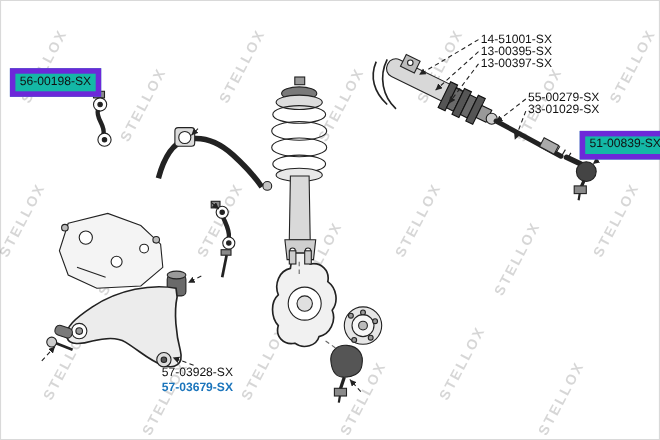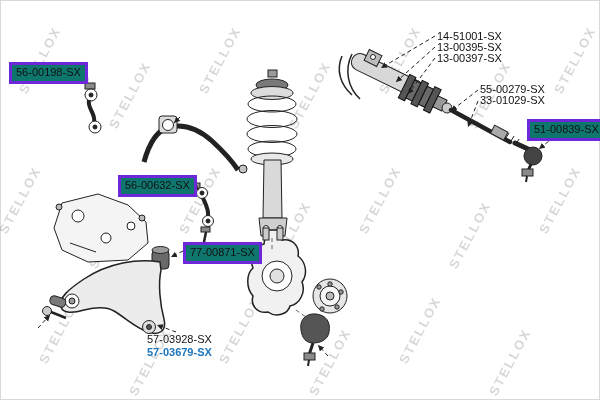--- a/index.html
+++ b/index.html
@@ -13,21 +13,21 @@
     position:absolute;transform:translate(-50%,-50%) rotate(-62deg);
     font-size:13px;font-weight:bold;letter-spacing:2px;color:rgba(0,0,0,0.16);
     white-space:nowrap;user-select:none;
   }
   svg.diagram{position:absolute;inset:0;z-index:2;}
   .labels{position:absolute;inset:0;z-index:3;}
   .plabel{
     position:absolute;font-size:11px;line-height:13px;color:#111;white-space:nowrap;
   }
   .plabel.boxed{
-    border:3px solid #6d28d9;background:#0f766e;padding:1px 4px 2px 4px;
+    border:5px solid #6d28d9;background:#14b8a6;padding:1px 4px 2px 4px;
   }
   .plabel.highlight{color:#1b75bc;font-weight:bold;}
 </style>
 </head>
 <body>
 
 <div class="stage">
 
   <div class="watermarks">
     <span class="wm" style="left:40px;top:60px">STELLOX</span>
@@ -208,22 +208,20 @@
       <line x1="435" y1="47" x2="396" y2="82" marker-end="url(#arr)"></line>
       <line x1="435" y1="58" x2="408" y2="94" marker-end="url(#arr)"></line>
       <line x1="478" y1="90" x2="451" y2="111" marker-end="url(#arr)"></line>
       <line x1="478" y1="101" x2="468" y2="127" marker-end="url(#arr)"></line>
       <line x1="554" y1="137" x2="539" y2="149" marker-end="url(#arr)"></line>
     </g>
   </svg>
 
   <div class="labels">
     <div class="plabel boxed" style="left:9px;top:62px">56-00198-SX</div>
-    <div class="plabel boxed" style="left:118px;top:175px">56-00632-SX</div>
-    <div class="plabel boxed" style="left:183px;top:242px">77-00871-SX</div>
     <div class="plabel" style="left:147px;top:333px">57-03928-SX</div>
     <div class="plabel highlight" style="left:147px;top:346px">57-03679-SX</div>
     <div class="plabel" style="left:437px;top:30px">14-51001-SX</div>
     <div class="plabel" style="left:437px;top:41px">13-00395-SX</div>
     <div class="plabel" style="left:437px;top:52px">13-00397-SX</div>
     <div class="plabel" style="left:480px;top:83px">55-00279-SX</div>
     <div class="plabel" style="left:480px;top:94px">33-01029-SX</div>
     <div class="plabel boxed" style="left:527px;top:119px">51-00839-SX</div>
   </div>
 

